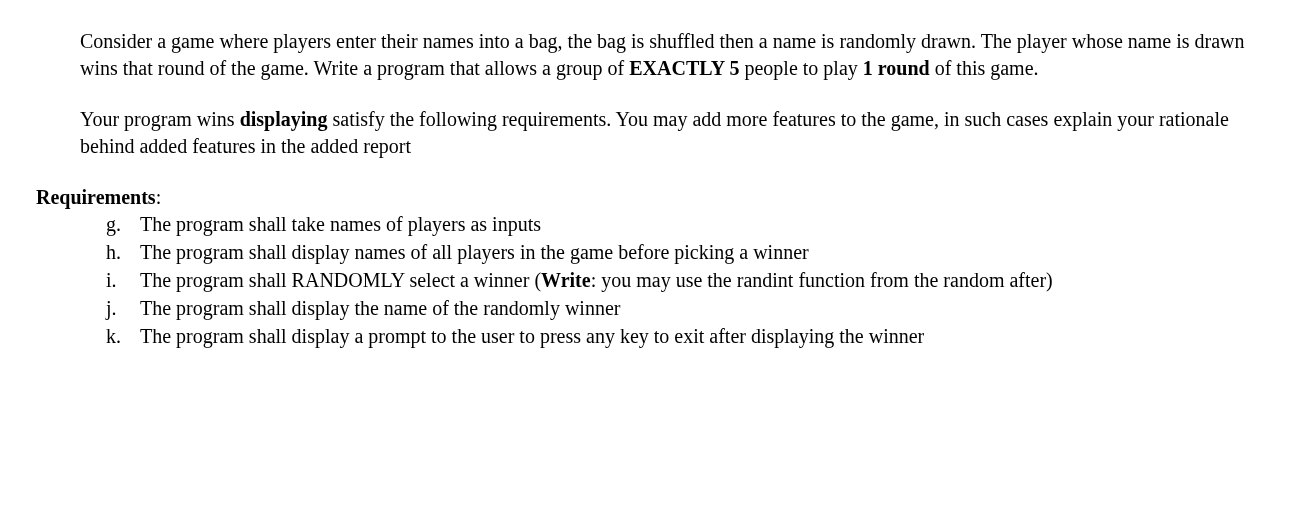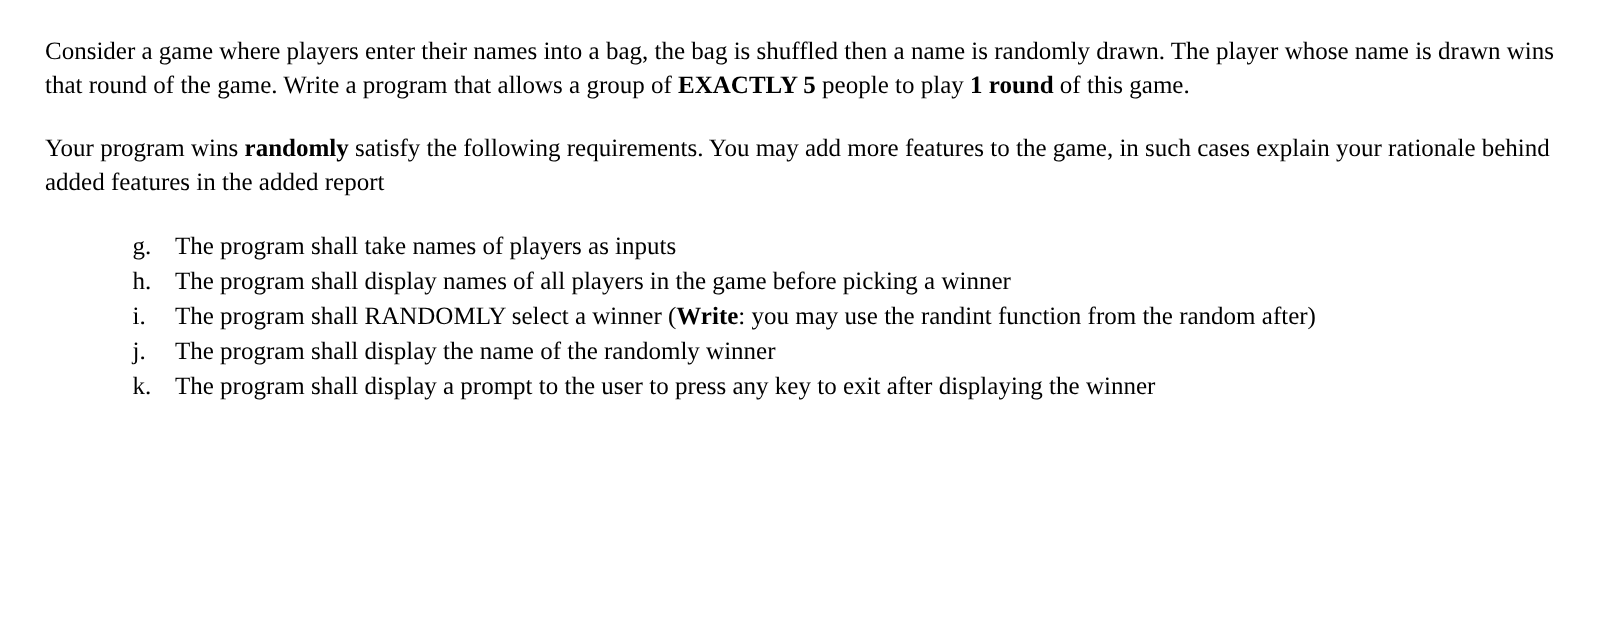--- a/index.html
+++ b/index.html
@@ -11,20 +11,21 @@
       font-family: "Times New Roman", Times, serif;
       font-size: 20px;
       line-height: 1.35;
       color: #000;
       background: #fff;
       padding: 28px 36px;
       width: 1292px;
     }
     .paragraph {
       margin-bottom: 24px;
+      margin-left: 44px;
     }
     .bold {
       font-weight: bold;
     }
     .requirements-heading {
       font-weight: bold;
       margin-bottom: 2px;
     }
     .req-list {
       list-style: none;
@@ -43,24 +44,27 @@
     }
   </style>
 </head>
 <body>
 
 <div class="paragraph">
   <span>Consider a game where players enter their names into a bag, the bag is shuffled then a name is randomly drawn. The player whose name is drawn wins that round of the game. Write a program that allows a group of </span><span class="bold">EXACTLY 5</span><span> people to play </span><span class="bold">1 round</span><span> of this game.</span>
 </div>
 
 <div class="paragraph">
-  <span>Your program wins </span><span class="bold">randomly</span><span> satisfy the following requirements. You may add more features to the game, in such cases explain your rationale behind added features in the added report</span>
+  <span>Your program wins </span><span class="bold">displaying</span><span> satisfy the following requirements. You may add more features to the game, in such cases explain your rationale behind added features in the added report</span>
 </div>
 
 <div>
+  <div>
+    <span class="requirements-heading">Requirements</span><span>:</span>
+  </div>
   <ul class="req-list">
     <li class="req-item">
       <span class="req-marker">g.</span>
       <span class="req-text">The program shall take names of players as inputs</span>
     </li>
     <li class="req-item">
       <span class="req-marker">h.</span>
       <span class="req-text">The program shall display names of all players in the game before picking a winner</span>
     </li>
     <li class="req-item">

